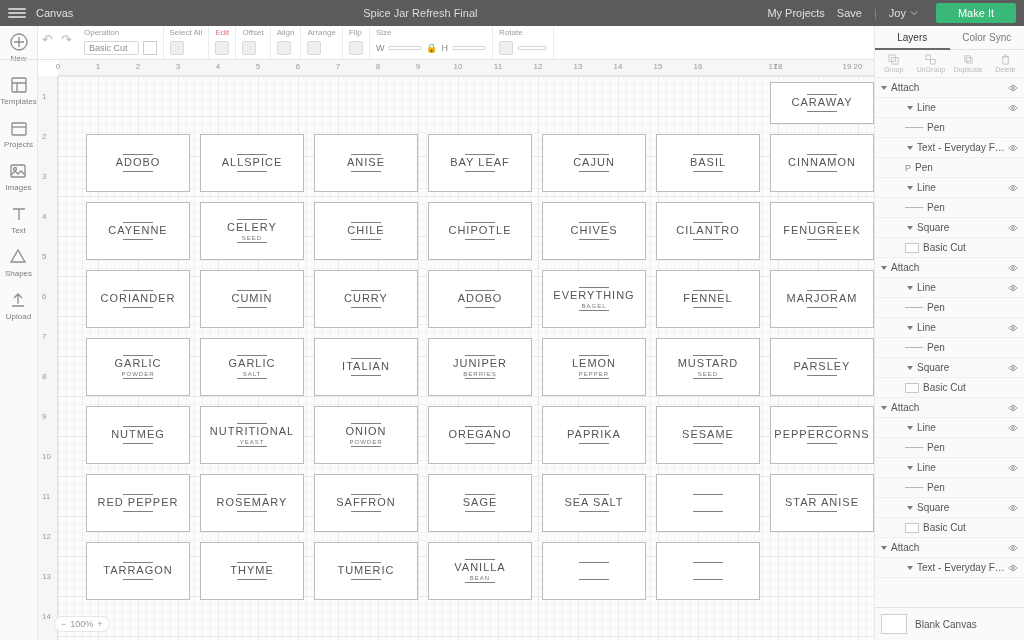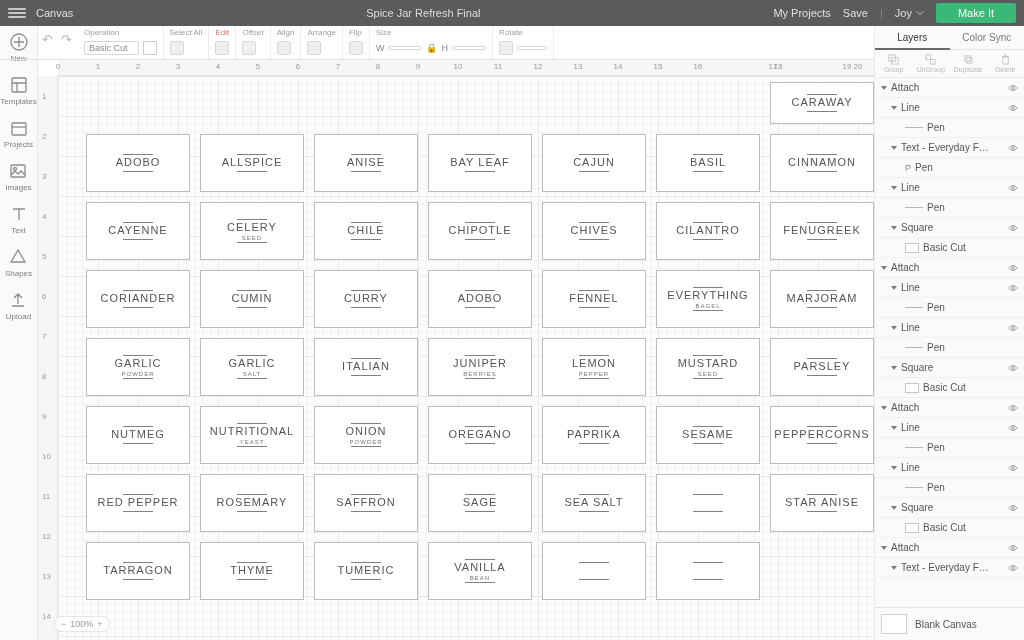--- a/index.html
+++ b/index.html
@@ -8,21 +8,21 @@
   .topbar { display:flex; align-items:center; height:26px; background:#5b5b5b; color:#e0e0e0; padding:0 8px; font-size:11px; }
   .topbar .hamburger { width:18px; display:flex; flex-direction:column; gap:2px; cursor:pointer; }
   .topbar .hamburger span{height:2px;background:#c8c8c8;border-radius:1px;}
   .topbar .title-left{margin-left:10px;}
   .topbar .title-center{flex:1;text-align:center;color:#ddd;}
   .topbar .right{display:flex;align-items:center;gap:12px;}
   .topbar .right .sep{color:#888;}
   .topbar .right .link{cursor:pointer;}
   .topbar .joy{display:flex;align-items:center;gap:4px;cursor:pointer;}
   .topbar .joy svg{width:8px;height:8px;}
-  .topbar .makeit{background:#39b878;color:#fff;padding:4px 22px;border-radius:2px;cursor:pointer;}
+  .topbar .makeit{background:#39b878;color:#fff;padding:4px 22px;border-radius:2px;cursor:pointer;margin-left:6px;}
   
   .ribbon{height:34px;border-bottom:1px solid #e3e3e3;display:flex;align-items:stretch;font-size:9px;color:#8a8a8a;padding-left:38px;position:relative;}
   .ribbon .grp{border-right:1px solid #ececec;display:flex;flex-direction:column;justify-content:space-between;padding:2px 6px 2px 6px;}
   .ribbon .grp .lbl{font-size:8px;color:#9d9d9d;}
   .ribbon .grp .ctrl{display:flex;align-items:center;gap:4px;height:18px;}
   .ribbon .mini-icon{width:14px;height:14px;background:#efefef;border:1px solid #d9d9d9;border-radius:2px;}
   .ribbon .sel{border:1px solid #d6d6d6;padding:1px 10px 1px 4px;border-radius:2px;font-size:9px;position:relative;background:#fff;}
   .ribbon .undo-redo{position:absolute;left:42px;top:6px;display:flex;gap:8px;}
   .ribbon .undo-redo span{color:#bbb;cursor:pointer;font-size:13px;}
   
@@ -59,21 +59,21 @@
   .tabs div{flex:1;display:flex;align-items:center;justify-content:center;font-size:10px;border-bottom:1px solid #e4e4e4;cursor:pointer;color:#777;}
   .tabs div.active{border-bottom:2px solid #6a6a6a;color:#333;}
   .toolrow{display:flex;height:28px;border-bottom:1px solid #ededed;}
   .toolrow div{flex:1;display:flex;flex-direction:column;align-items:center;justify-content:center;font-size:7px;color:#b8b8b8;gap:1px;cursor:pointer;}
   .toolrow svg{width:11px;height:11px;stroke:#c4c4c4;fill:none;}
   .layers{flex:1;overflow-y:auto;overflow-x:hidden;}
   .lyr{border-bottom:1px solid #f0f0f0;padding:4px 4px 4px 6px;display:flex;align-items:center;gap:4px;position:relative;cursor:pointer;}
   .lyr .caret{width:0;height:0;border-left:3px solid transparent;border-right:3px solid transparent;border-top:4px solid #7a7a7a;}
   .lyr .eye{position:absolute;right:6px;top:5px;width:10px;height:10px;cursor:pointer;}
   .lyr .eye svg{stroke:#8a8a8a;fill:none;width:10px;height:10px;}
-  .lyr.ind1{padding-left:16px;}
+  .lyr.ind1{padding-left:32px;}
   .lyr.ind2{padding-left:30px;}
   .lyr .sw{width:14px;height:10px;border:1px solid #c8c8c8;background:#fff;}
   .lyr .dash{width:18px;height:1px;background:#b6b6b6;}
   .blank{border-top:1px solid #e4e4e4;padding:6px;display:flex;align-items:center;gap:8px;}
   .blank .thumb{width:26px;height:20px;border:1px solid #cfcfcf;background:#fff;}
 </style>
 </head>
 <body>
 
 <div class="topbar">
@@ -374,27 +374,27 @@
           <div class="main">CURRY</div>
           <div class="line"></div>
         </div>
         <div class="label">
           <div class="line"></div>
           <div class="main">ADOBO</div>
           <div class="line"></div>
         </div>
         <div class="label">
           <div class="line"></div>
-          <div class="main">FENNEL</div>
-          <div class="line"></div>
-        </div>
-        <div class="label">
-          <div class="line"></div>
           <div class="main">EVERYTHING</div>
           <div class="sub">BAGEL</div>
+          <div class="line"></div>
+        </div>
+        <div class="label">
+          <div class="line"></div>
+          <div class="main">FENNEL</div>
           <div class="line"></div>
         </div>
         <div class="label">
           <div class="line"></div>
           <div class="main">MARJORAM</div>
           <div class="line"></div>
         </div>
         <div class="label">
           <div class="line"></div>
           <div class="main">GARLIC</div>

